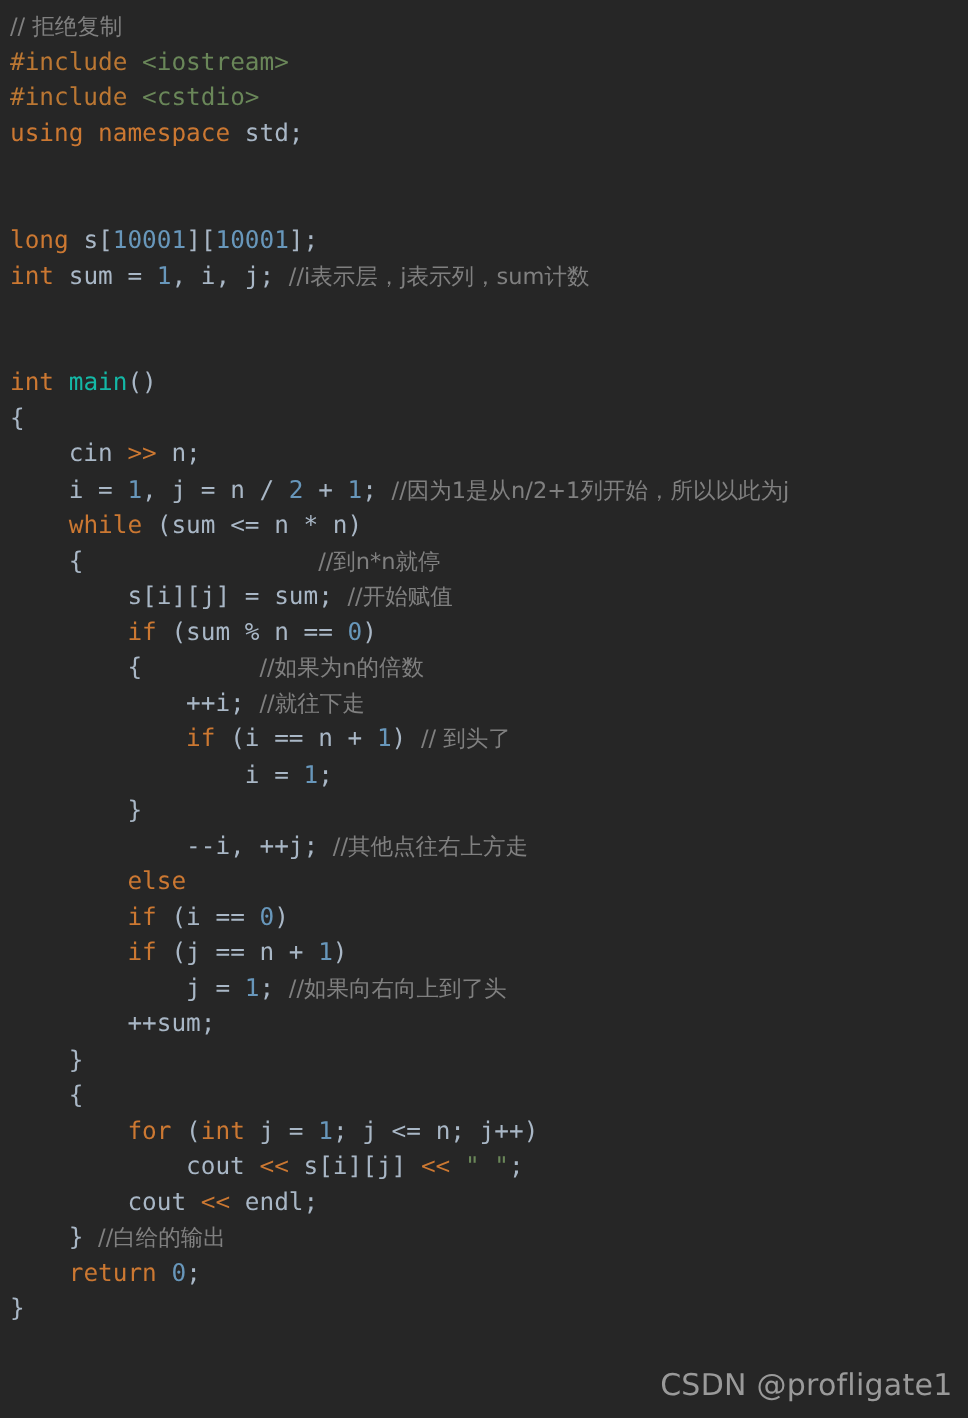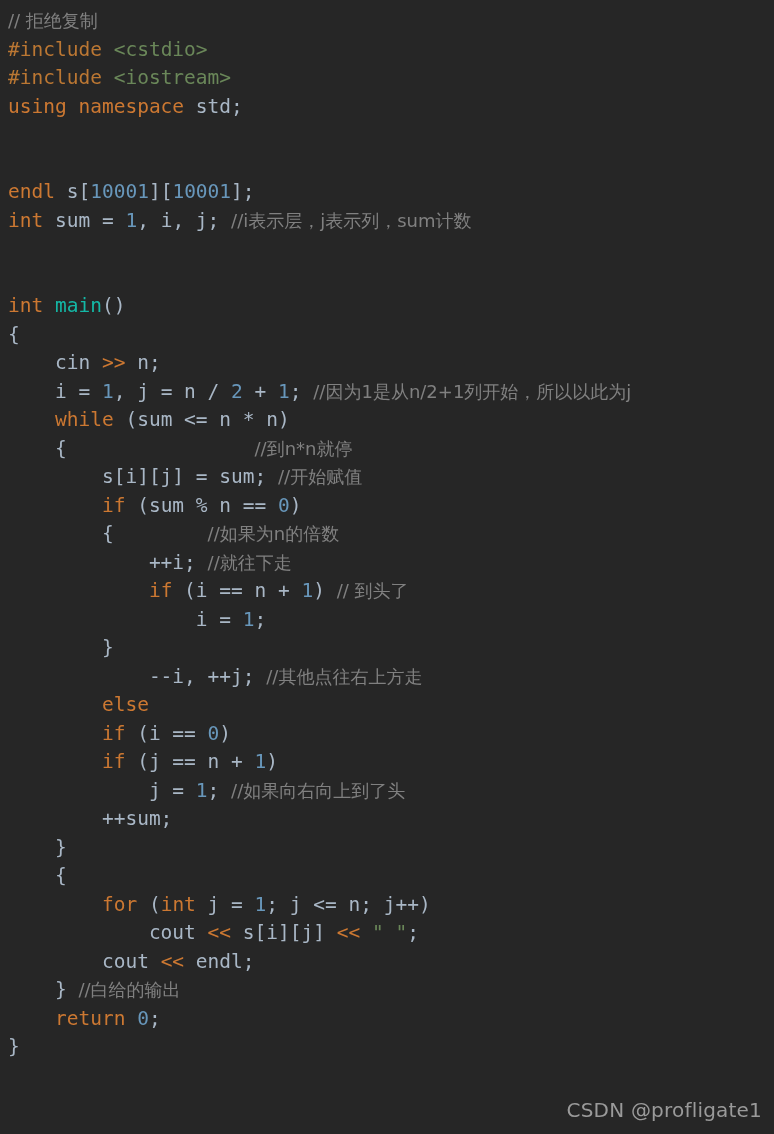--- a/index.html
+++ b/index.html
@@ -41,38 +41,38 @@
   .t-num  { color: #6897bb; }
   .t-fn   { color: #14b8a6; }
   .t-op   { color: #cc7832; }
   .t-pln  { color: #a9b7c6; }
 
   #watermark {
     position: absolute;
     right: 12px;
     bottom: 12px;
     color: #9a9a9a;
-    font-size: 20px;
+    font-size: 24px;
     font-family: "DejaVu Sans", "Liberation Sans", sans-serif;
     letter-spacing: 0.2px;
     white-space: pre;
   }
 </style>
 </head>
 <body>
 
 <div id="code-surface">
   <div id="code-block">
       <div class="code-line"><span class="t-cmt">// 拒绝复制</span></div>
+      <div class="code-line"><span class="t-pre">#include </span><span class="t-str">&lt;iostream&gt;</span></div>
       <div class="code-line"><span class="t-pre">#include </span><span class="t-str">&lt;cstdio&gt;</span></div>
-      <div class="code-line"><span class="t-pre">#include </span><span class="t-str">&lt;iostream&gt;</span></div>
       <div class="code-line"><span class="t-kw">using namespace </span><span class="t-pln">std;</span></div>
       <div class="code-line">&nbsp;</div>
       <div class="code-line">&nbsp;</div>
-      <div class="code-line"><span class="t-kw">endl</span><span class="t-pln"> s[</span><span class="t-num">10001</span><span class="t-pln">][</span><span class="t-num">10001</span><span class="t-pln">];</span></div>
+      <div class="code-line"><span class="t-kw">long</span><span class="t-pln"> s[</span><span class="t-num">10001</span><span class="t-pln">][</span><span class="t-num">10001</span><span class="t-pln">];</span></div>
       <div class="code-line"><span class="t-kw">int</span><span class="t-pln"> sum = </span><span class="t-num">1</span><span class="t-pln">, i, j; </span><span class="t-cmt">//i表示层，j表示列，sum计数</span></div>
       <div class="code-line">&nbsp;</div>
       <div class="code-line">&nbsp;</div>
       <div class="code-line"><span class="t-kw">int</span><span class="t-pln"> </span><span class="t-fn">main</span><span class="t-pln">()</span></div>
       <div class="code-line"><span class="t-pln">{</span></div>
       <div class="code-line"><span class="t-pln">    cin </span><span class="t-op">&gt;&gt;</span><span class="t-pln"> n;</span></div>
       <div class="code-line"><span class="t-pln">    i = </span><span class="t-num">1</span><span class="t-pln">, j = n / </span><span class="t-num">2</span><span class="t-pln"> + </span><span class="t-num">1</span><span class="t-pln">; </span><span class="t-cmt">//因为1是从n/2+1列开始，所以以此为j</span></div>
       <div class="code-line"><span class="t-pln">    </span><span class="t-kw">while</span><span class="t-pln"> (sum &lt;= n * n)</span></div>
       <div class="code-line"><span class="t-pln">    {                </span><span class="t-cmt">//到n*n就停</span></div>
       <div class="code-line"><span class="t-pln">        s[i][j] = sum; </span><span class="t-cmt">//开始赋值</span></div>

